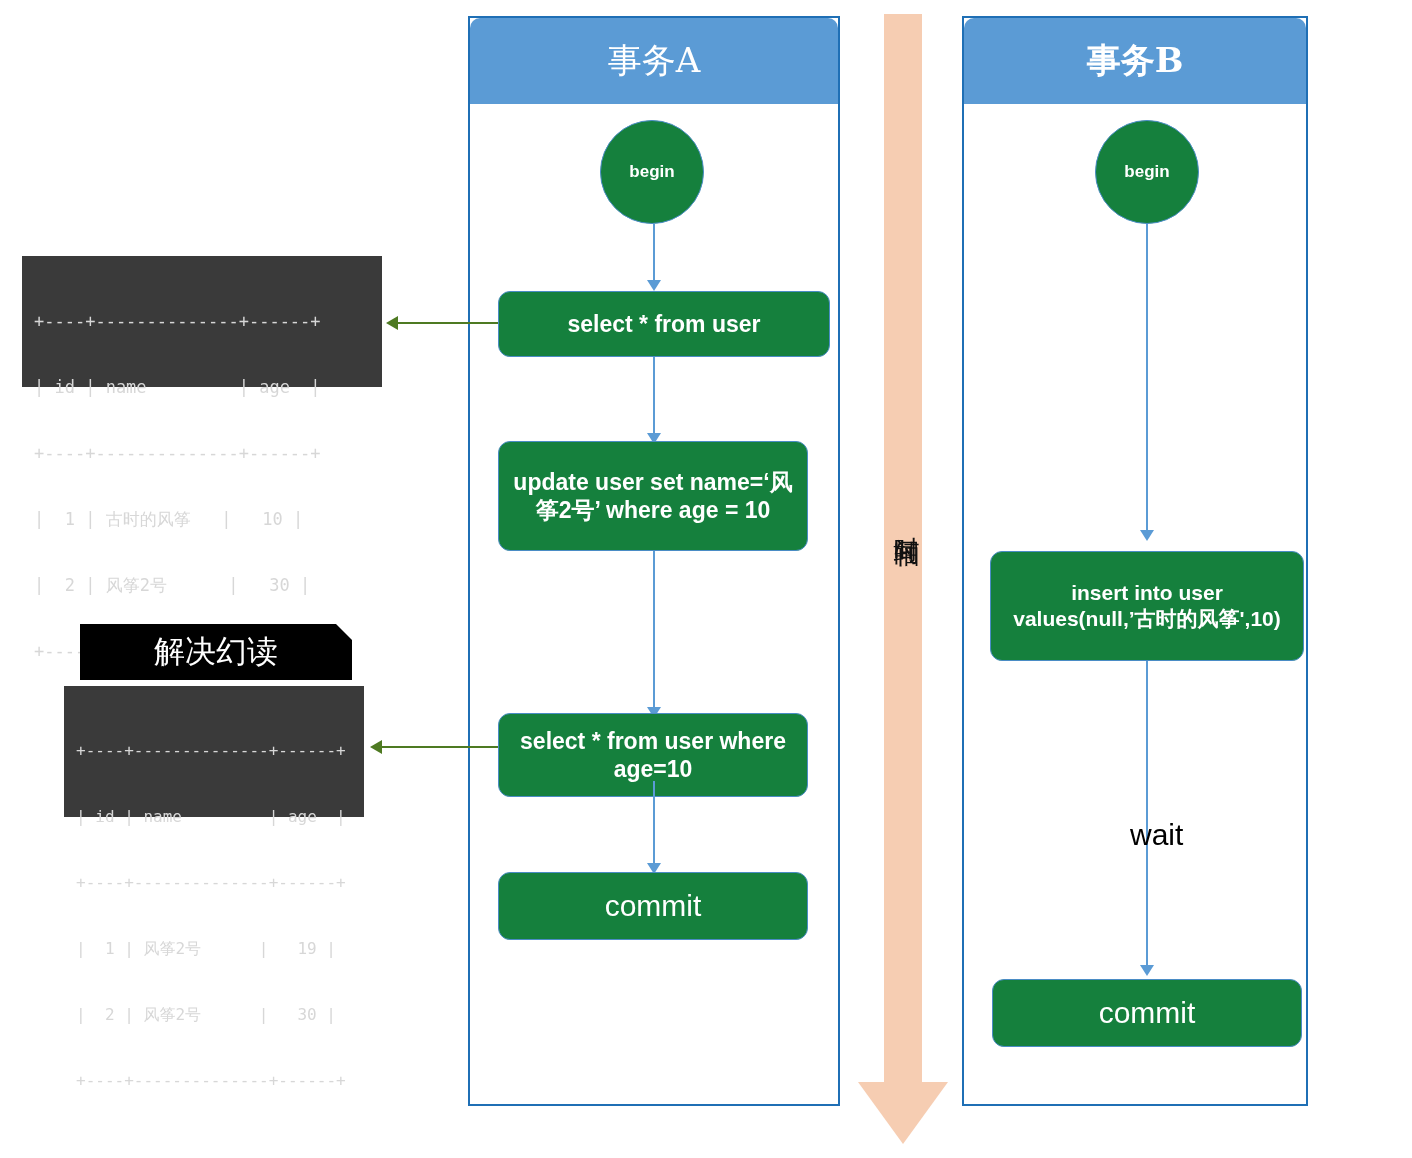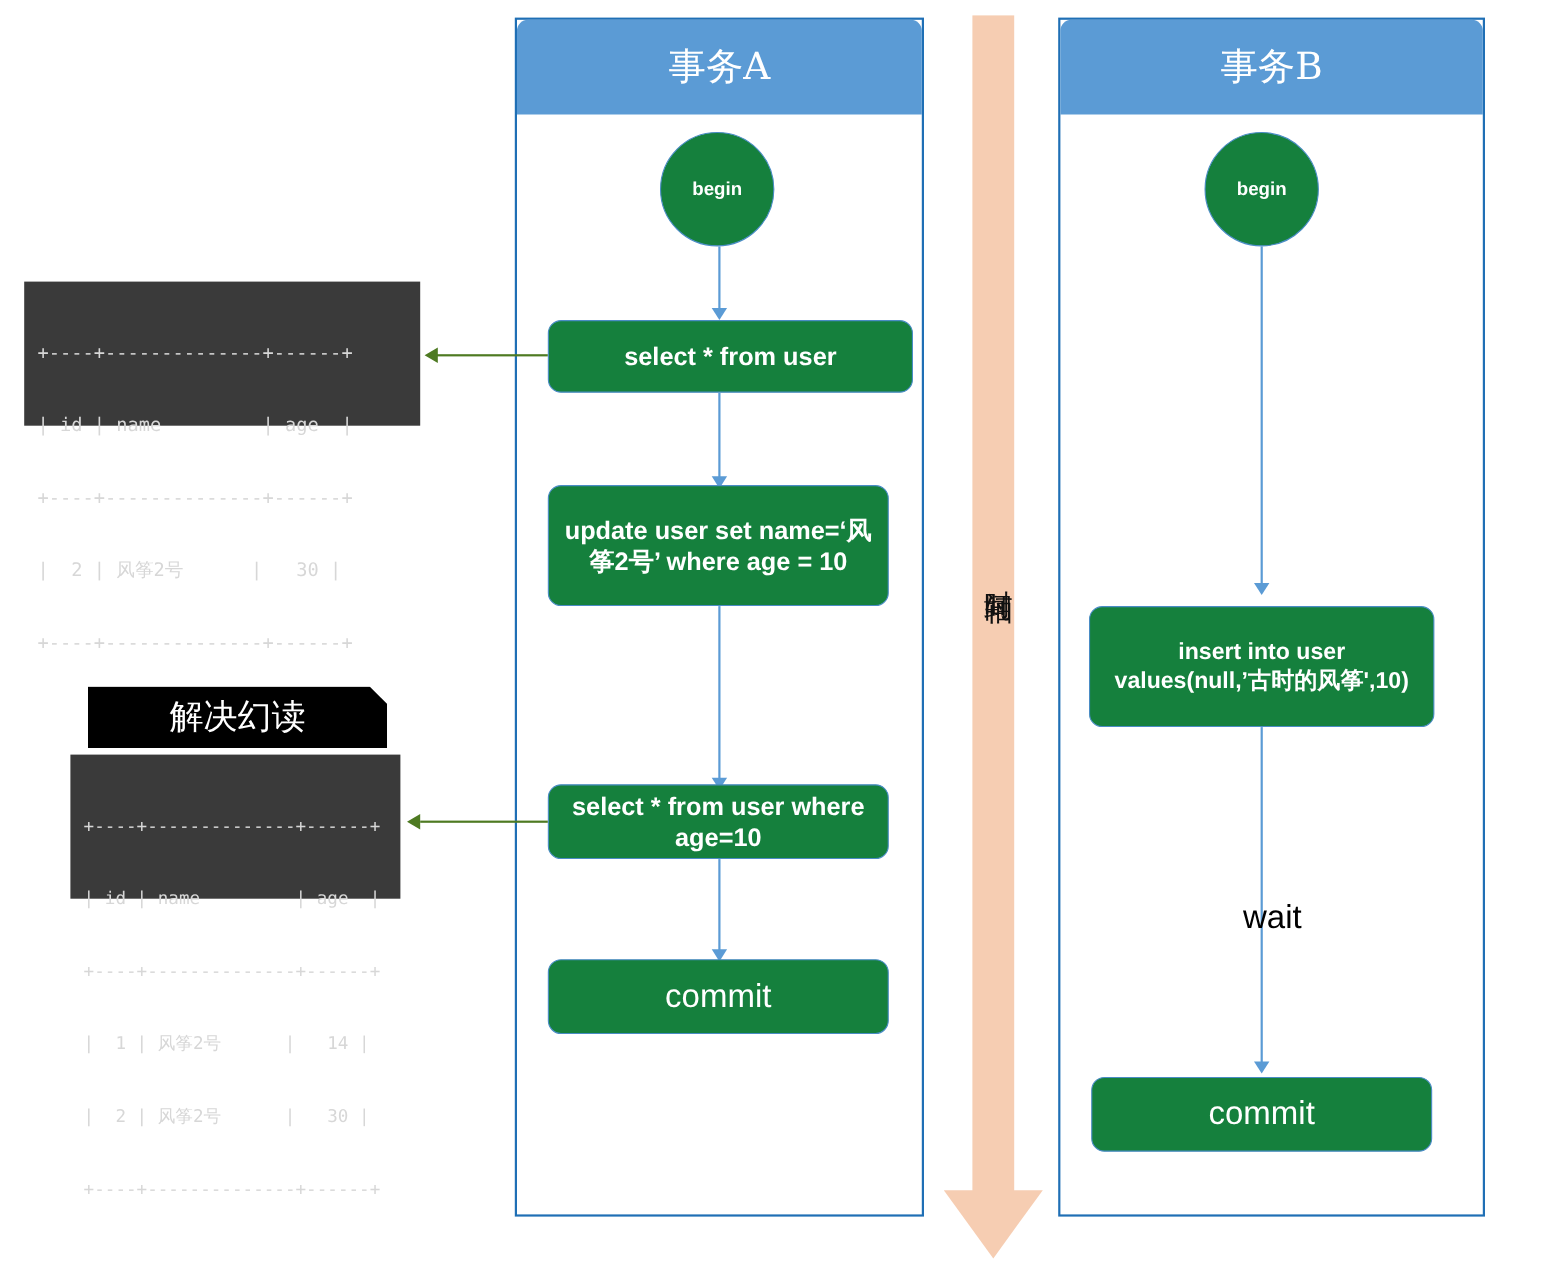--- a/index.html
+++ b/index.html
@@ -189,28 +189,28 @@
 <div class="node rounded stmt" style="left:498px; top:291px; width:332px; height:66px;">select * from user</div>
 
 <div class="conn" style="left:653px; top:357px; height:82px;"></div>
 <div class="conn-head" style="left:647px; top:433px;"></div>
 
 <div class="node rounded stmt" style="left:498px; top:441px; width:310px; height:110px; padding:0 12px;">update user set name=‘风筝2号’ where age = 10</div>
 
 <div class="conn" style="left:653px; top:551px; height:162px;"></div>
 <div class="conn-head" style="left:647px; top:707px;"></div>
 
-<div class="node rounded stmt" style="left:498px; top:713px; width:310px; height:68px; padding:0 4px;">select * from user where age=10</div>
+<div class="node rounded stmt" style="left:498px; top:713px; width:310px; height:84px; padding:0 4px;">select * from user where age=10</div>
 
 <div class="conn" style="left:653px; top:781px; height:88px;"></div>
 <div class="conn-head" style="left:647px; top:863px;"></div>
 
 <div class="node rounded commit" style="left:498px; top:872px; width:310px; height:68px;">commit</div>
 
-<div class="lifeline-box" style="left:962px; top:16px; width:388px; height:1090px;">
+<div class="lifeline-box" style="left:962px; top:16px; width:346px; height:1090px;font-weight:bold;">
   <div class="lifeline-header">事务B</div>
 </div>
 
 <div class="node circle begin" style="left:1095px; top:120px; width:104px; height:104px;">begin</div>
 
 <div class="conn" style="left:1146px; top:224px; height:312px;"></div>
 <div class="conn-head" style="left:1140px; top:530px;"></div>
 
 <div class="node rounded stmt-sm" style="left:990px; top:551px; width:314px; height:110px; padding:0 10px;">insert into user values(null,’古时的风筝',10)</div>
 
@@ -218,32 +218,33 @@
 <div class="conn-head" style="left:1140px; top:965px;"></div>
 
 <div class="wait-label" style="left:1120px; top:818px;">wait</div>
 
 <div class="node rounded commit" style="left:992px; top:979px; width:310px; height:68px;">commit</div>
 
 <div class="terminal" style="left:22px; top:256px; width:360px; height:131px;">
   <span class="row">+----+--------------+------+</span>
   <span class="row">| id | name         | age  |</span>
   <span class="row">+----+--------------+------+</span>
+  <span class="row">|  1 | 古时的风筝   |   10 |</span>
   <span class="row">|  2 | 风筝2号      |   30 |</span>
   <span class="row">+----+--------------+------+</span>
 </div>
 
 <div class="garrow-line" style="left:396px; top:322px; width:102px;"></div>
 <div class="garrow-head" style="left:386px; top:316px;"></div>
 
 <div class="banner" style="left:80px; top:624px; width:272px; height:56px;">解决幻读</div>
 
 <div class="terminal" style="left:64px; top:686px; width:300px; height:131px; font-size:16px;">
   <span class="row">+----+--------------+------+</span>
   <span class="row">| id | name         | age  |</span>
   <span class="row">+----+--------------+------+</span>
-  <span class="row">|  1 | 风筝2号      |   14 |</span>
+  <span class="row">|  1 | 风筝2号      |   19 |</span>
   <span class="row">|  2 | 风筝2号      |   30 |</span>
   <span class="row">+----+--------------+------+</span>
 </div>
 
 <div class="garrow-line" style="left:382px; top:746px; width:116px;"></div>
 <div class="garrow-head" style="left:370px; top:740px;"></div>
 
 </body></html>

